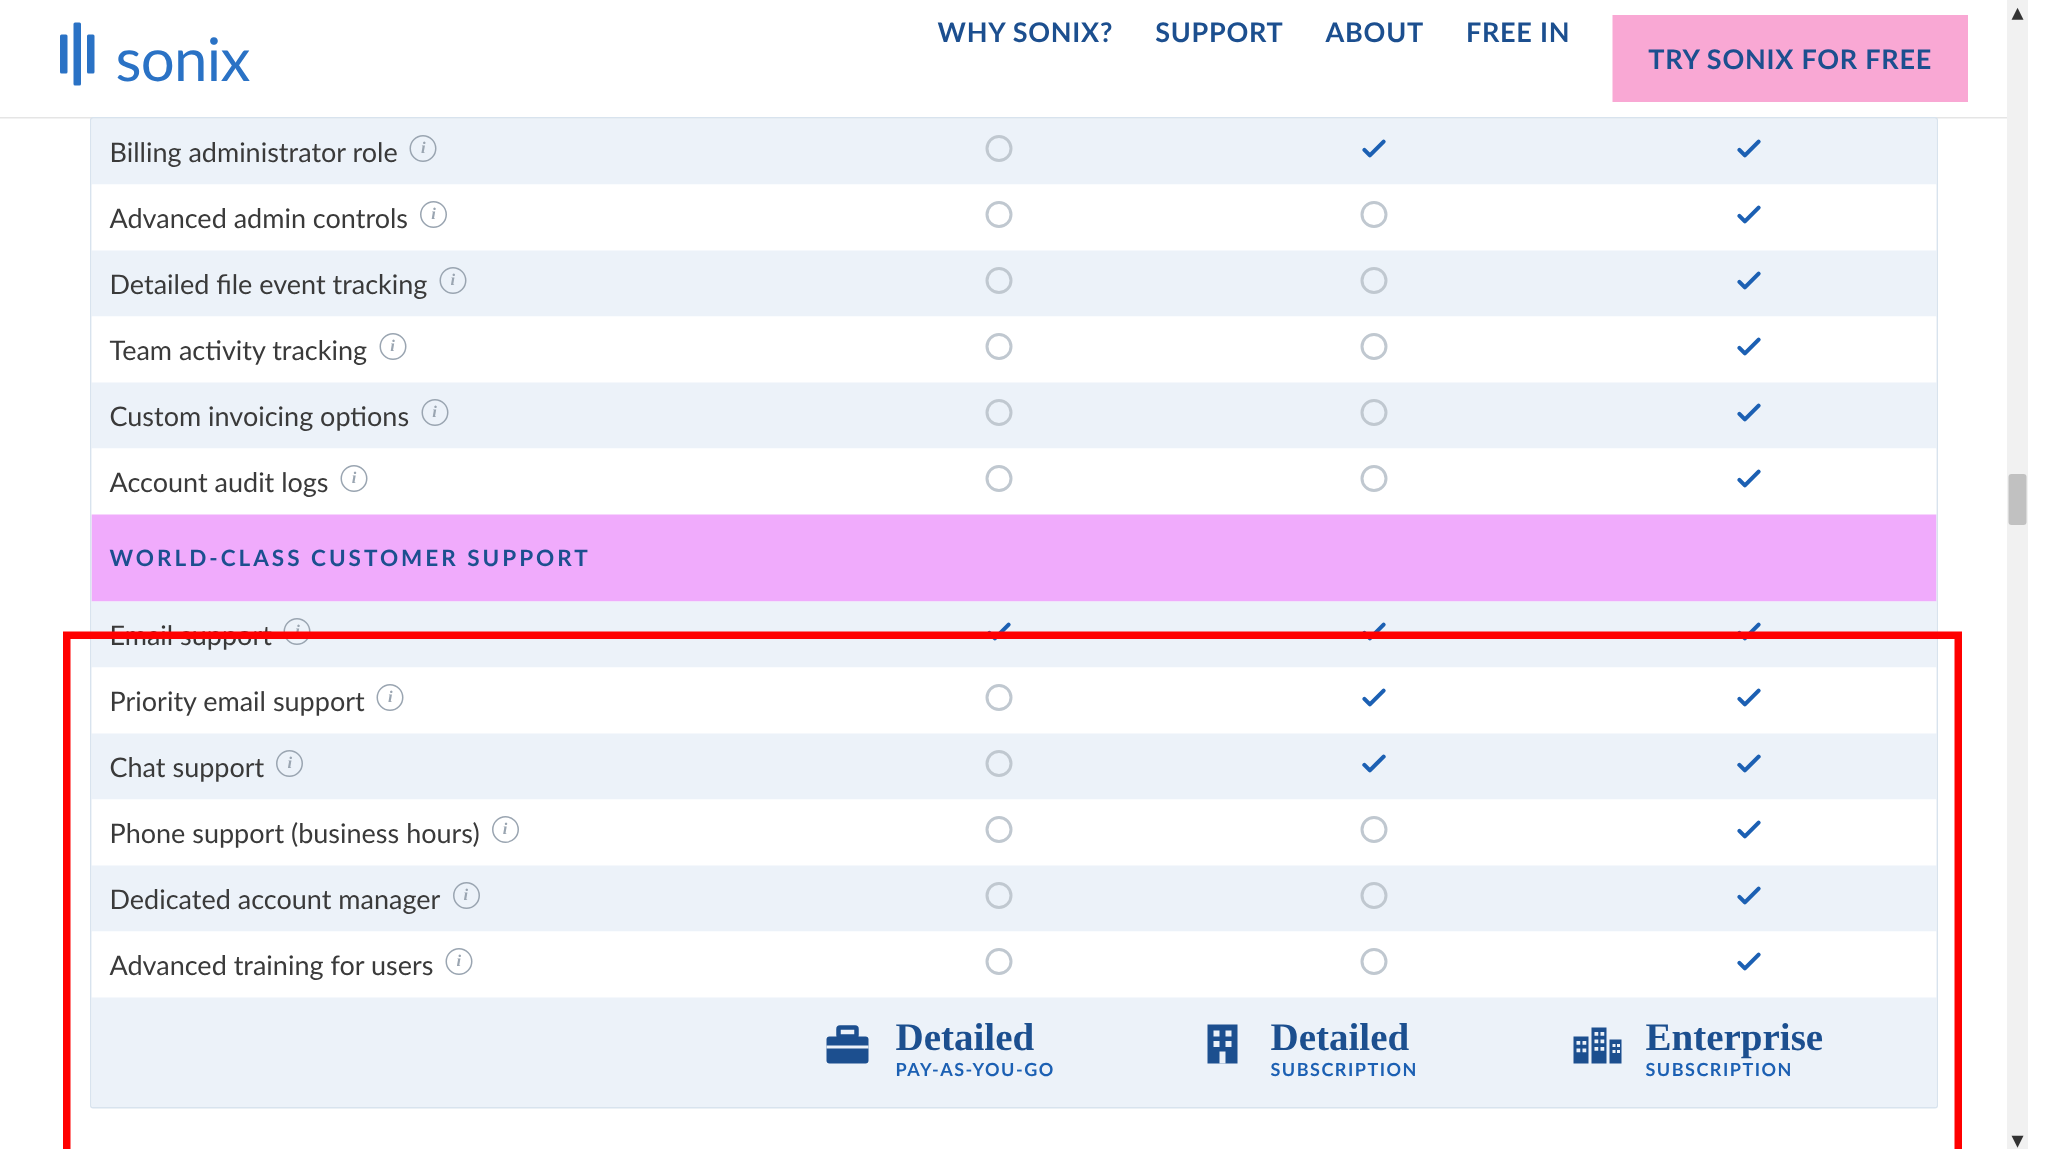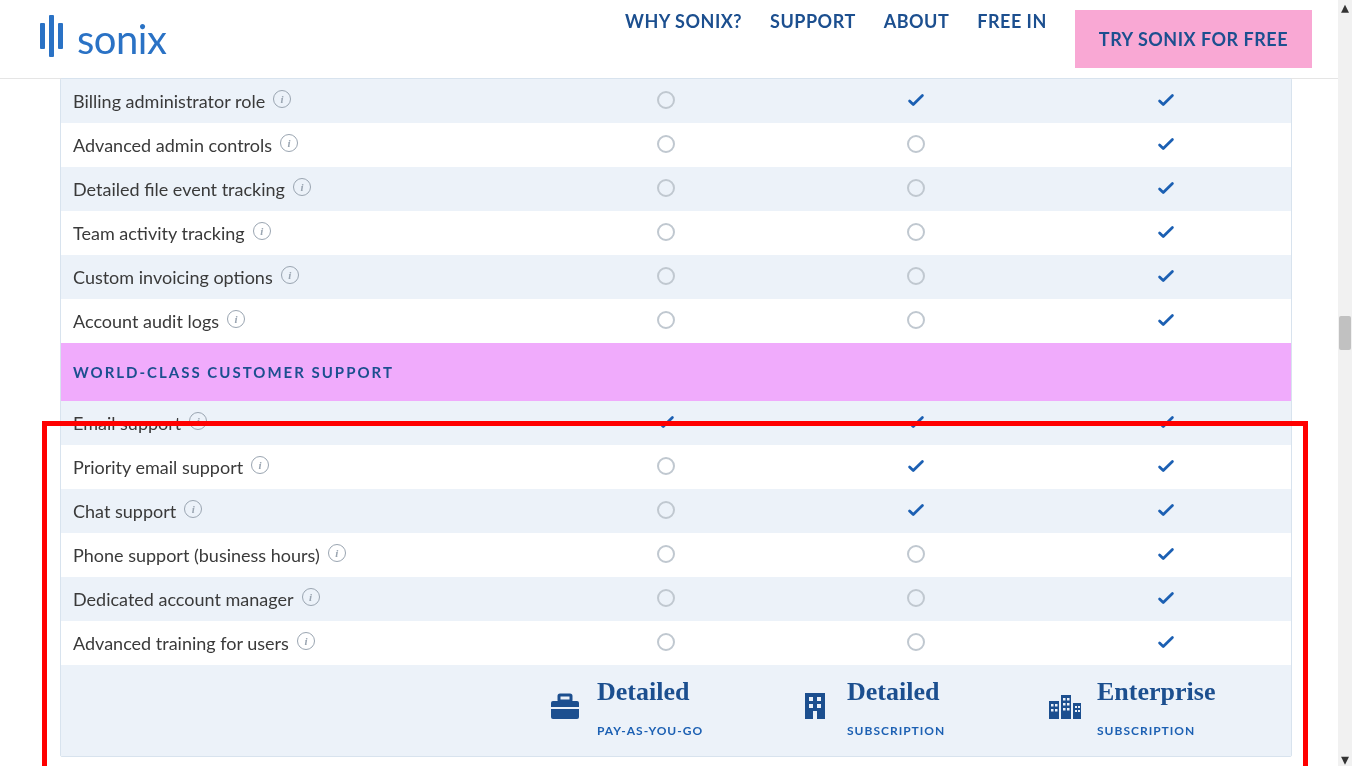--- a/index.html
+++ b/index.html
@@ -31,21 +31,21 @@
 .info-icon { width: 18px; height: 18px; border: 1.5px solid #9aa5b1; border-radius: 50%; display: inline-flex; align-items: center; justify-content: center; font-size: 11px; color: #9aa5b1; font-style: italic; font-weight: 700; font-family: Georgia, serif; }
 .cell { text-align: center; }
 .circle-empty { width: 18px; height: 18px; border: 2px solid #c0c8d0; border-radius: 50%; display: inline-block; }
 
 .section-header { background: #f0abfc; color: #1c4f8f; font-weight: 700; padding: 20px 12px; letter-spacing: 2px; font-size: 15px; }
 
 .footer-row { display: grid; grid-template-columns: 1fr 250px 250px 250px; align-items: center; background: #ecf2f9; padding: 14px 0 18px 0; }
 .plan { display: flex; align-items: center; gap: 14px; padding-left: 6px; }
 .plan-icon { color: #1c4f8f; font-size: 30px; width: 36px; text-align: center; }
 .plan-text .plan-name { font-family: Georgia, 'Times New Roman', serif; font-weight: 700; color: #1c4f8f; font-size: 26px; line-height: 1; }
-.plan-text .plan-sub { color: #1c60b3; font-size: 12px; font-weight: 700; letter-spacing: 1px; margin-top: 18px; }
+.plan-text .plan-sub { color: #1c60b3; font-size: 12px; font-weight: 700; letter-spacing: 1px; margin-top: 0; }
 
 .highlight-box { position: absolute; border: 5px solid #ff0000; pointer-events: none; }
 
 svg.check { width: 22px; height: 22px; }
 svg.check path { stroke: #1c60b3; stroke-width: 3; fill: none; stroke-linecap: round; stroke-linejoin: round; }
 </style>
 </head>
 <body>
 <div class="viewport">
 

